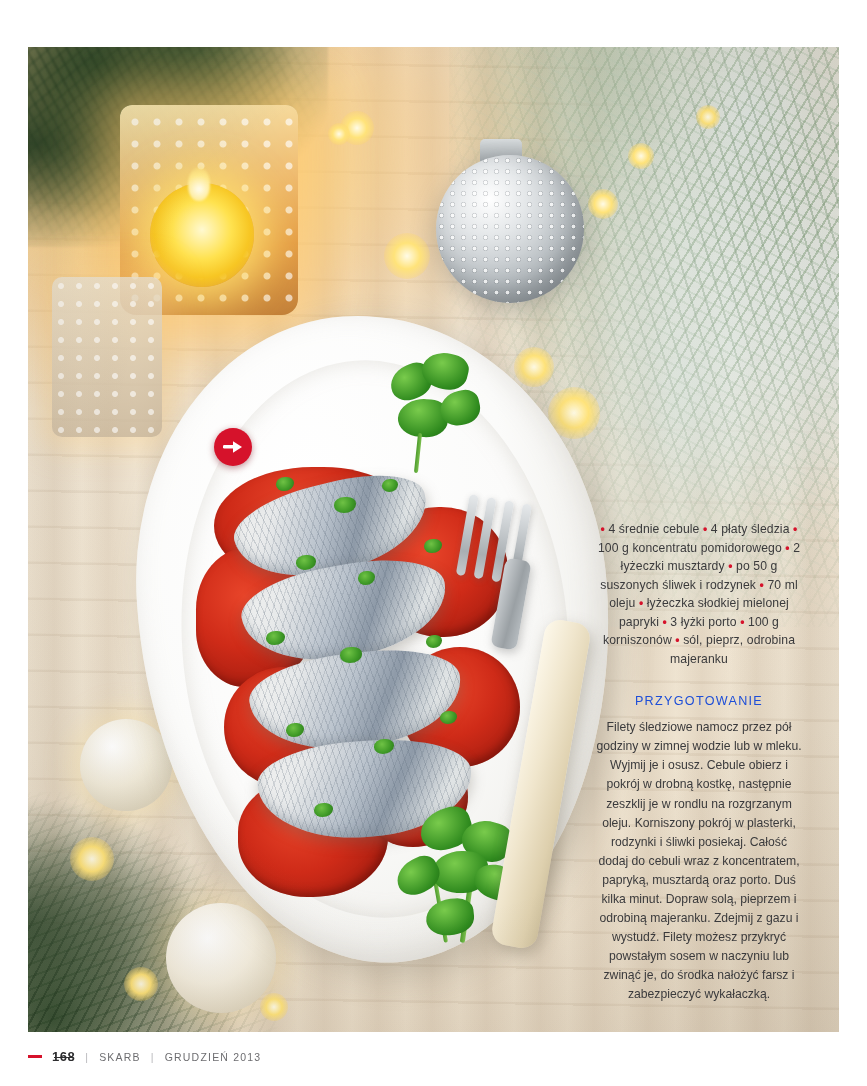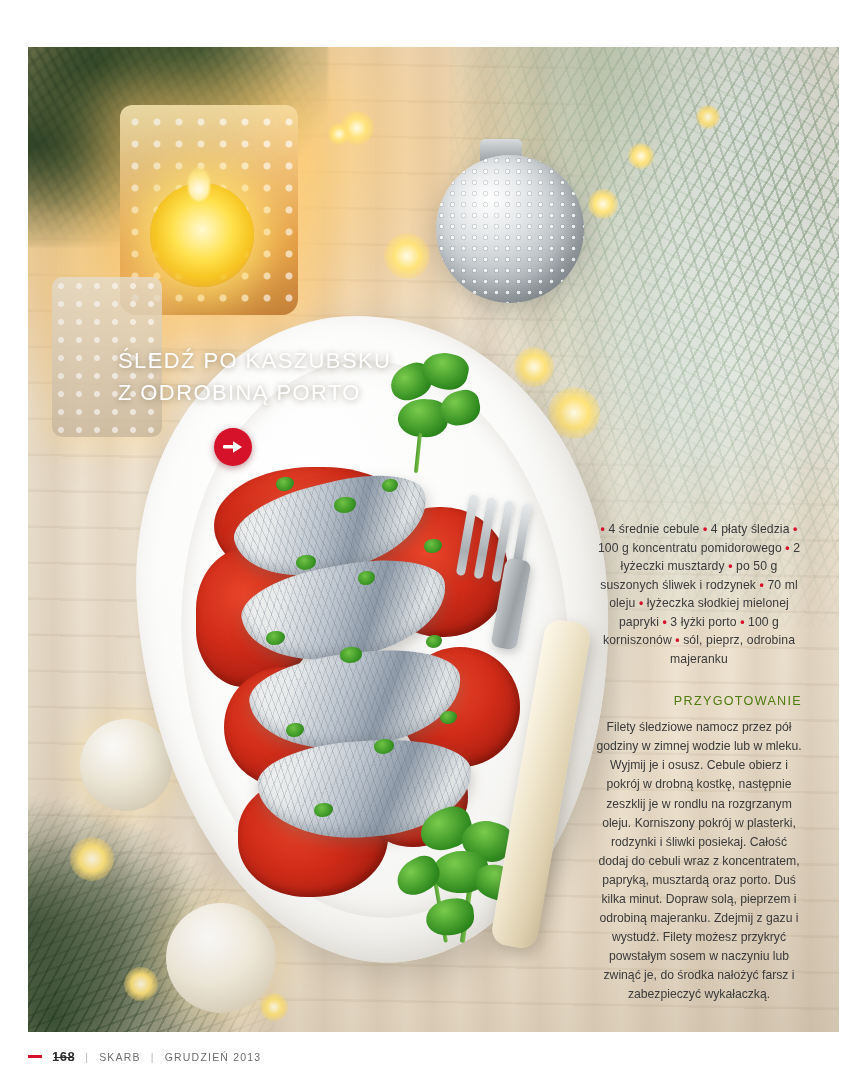--- a/index.html
+++ b/index.html
@@ -352,24 +352,24 @@
   .ingredients{
     text-align:center;
     font-size: 12.2px;
     line-height: 1.52;
     color: #3a3a3c;
     letter-spacing: 0.1px;
   }
   .ingredients .bullet{ color:#d6122b; font-weight:700; }
   .prep-head{
     margin-top: 26px;
-    text-align: right;
+    text-align: center;
     font-size: 12.6px;
     letter-spacing: 1.3px;
-    color: #4d7c0f;
+    color: #1d4ed8;
   }
   .prep-body{
     margin-top: 10px;
     text-align: center;
     font-size: 12.2px;
     line-height: 1.56;
     color: #3a3a3c;
   }
 
   
@@ -497,24 +497,20 @@
       <div class="tine" style="left:20px;"></div>
       <div class="tine" style="left:38px;"></div>
       <div class="tine" style="left:56px;"></div>
     </div>
     <div class="fork-neck"></div>
     <div class="fork-handle"></div>
 
     <div class="vignette"></div>
   </div>
 
-  <div class="recipe-title">
-    <div>ŚLEDŹ PO KASZUBSKU</div>
-    <div>Z ODROBINĄ PORTO</div>
-  </div>
 
   <div class="play-badge">
     <svg width="20" height="14" viewBox="0 0 20 14">
       <rect x="0" y="5" width="11" height="3.4" rx="1.2" fill="#ffffff"></rect>
       <path d="M10 1.2 L19 7 L10 12.8 Z" fill="#ffffff"></path>
     </svg>
   </div>
 
   <div class="col-right">
     <div class="ingredients"><span class="bullet">•</span> 4 średnie cebule <span class="bullet">•</span> 4 płaty śledzia <span class="bullet">•</span> 100 g koncentratu pomidorowego <span class="bullet">•</span> 2 łyżeczki musztardy <span class="bullet">•</span> po 50 g suszonych śliwek i rodzynek <span class="bullet">•</span> 70 ml oleju <span class="bullet">•</span> łyżeczka słodkiej mielonej papryki <span class="bullet">•</span> 3 łyżki porto <span class="bullet">•</span> 100 g korniszonów <span class="bullet">•</span> sól, pieprz, odrobina majeranku</div>

